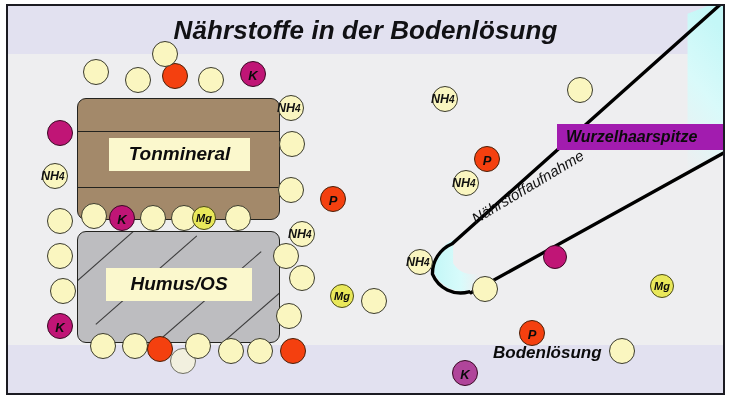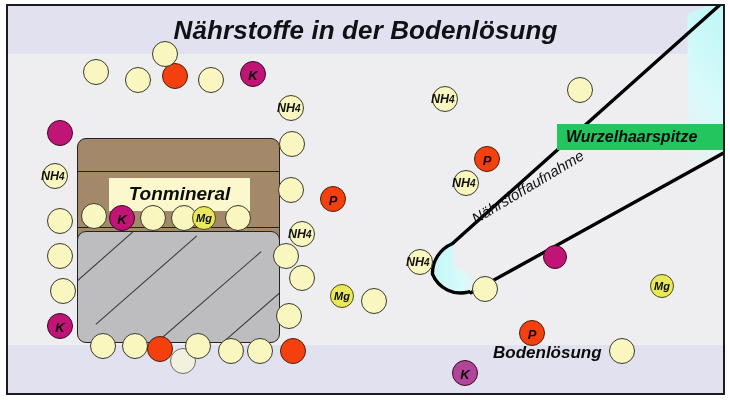--- a/index.html
+++ b/index.html
@@ -18,21 +18,21 @@
   #band-bottom{bottom:0;height:48px;}
 
   #title{position:absolute;top:0;left:0;right:0;height:48px;
          display:flex;align-items:center;justify-content:center;
          font-size:26px;font-weight:bold;color:#111114;letter-spacing:.1px;
          white-space:nowrap;}
 
   
   .block{position:absolute;box-sizing:border-box;border:1.5px solid #23231f;
          border-radius:9px;overflow:hidden;}
-  #ton{left:69px;top:92px;width:203px;height:122px;background:#a3896a;margin-top:40px;}
+  #ton{left:69px;top:92px;width:203px;height:122px;background:#a3896a;}
   .ton-div{position:absolute;left:0;right:0;height:0;border-top:1.5px solid #23231f;}
   #humus{left:69px;top:225px;width:203px;height:112px;background:#bdbdc0;}
   #humus svg{position:absolute;inset:0;width:100%;height:100%;}
 
   .blocklabel{position:absolute;background:#fbf8cd;color:#0d0d0d;
               font-weight:bold;font-size:19px;text-align:center;
               padding:5px 0 6px 0;white-space:nowrap;}
   #ton-label{left:31px;top:39px;width:141px;}
   #humus-label{left:28px;top:36px;width:146px;}
 
@@ -50,21 +50,21 @@
           white-space:nowrap;line-height:1;pointer-events:none;}
   .ionlab .sub{font-size:10px;}
   .glyph{position:absolute;font-size:13px;font-weight:bold;color:#0b0b0b;
          width:100%;text-align:center;line-height:1;pointer-events:none;}
 
   
   #root{position:absolute;left:0;top:0;width:100%;height:100%;
         pointer-events:none;}
 
   #wurzel{position:absolute;left:549px;top:118px;right:0;height:26px;
-          background:#22c55e;display:flex;align-items:center;
+          background:#a21caf;display:flex;align-items:center;
           padding-left:9px;box-sizing:border-box;
           font-size:16px;font-weight:bold;color:#0b0b0b;white-space:nowrap;}
 
   #aufnahme{position:absolute;left:465px;top:205px;
             font-size:15px;font-weight:normal;color:#111;white-space:nowrap;
             transform:rotate(-31deg);transform-origin:left center;}
 
   #naehr{position:absolute;left:485px;top:337px;
          font-size:17px;font-weight:bold;color:#0b0b0b;white-space:nowrap;}
 
@@ -115,20 +115,21 @@
 
     <div class="block" id="humus">
       <svg viewBox="0 0 203 112" preserveAspectRatio="none">
         <g stroke="#3c3c3c" stroke-width="1.1" fill="none">
           <line x1="-10" y1="58" x2="62" y2="-6"></line>
           <line x1="18" y1="94" x2="120" y2="4"></line>
           <line x1="80" y1="112" x2="185" y2="20"></line>
           <line x1="140" y1="118" x2="215" y2="52"></line>
         </g>
       </svg>
+      <div class="blocklabel" id="humus-label">Humus/OS</div>
     </div>
 
     <div id="particles">
         <div class="p y" style="left: 75px; top: 53px; width: 26px; height: 26px;"></div>
         <div class="p y" style="left: 117px; top: 61px; width: 26px; height: 26px;"></div>
         <div class="p o" style="left: 154px; top: 57px; width: 26px; height: 26px;"></div>
         <div class="p y" style="left: 190px; top: 61px; width: 26px; height: 26px;"></div>
         <div class="p y" style="left: 144px; top: 35px; width: 26px; height: 26px;"></div>
         <div class="p k" style="left: 232px; top: 55px; width: 26px; height: 26px;">
           <span class="glyph" style="top: 7px;">K</span>

